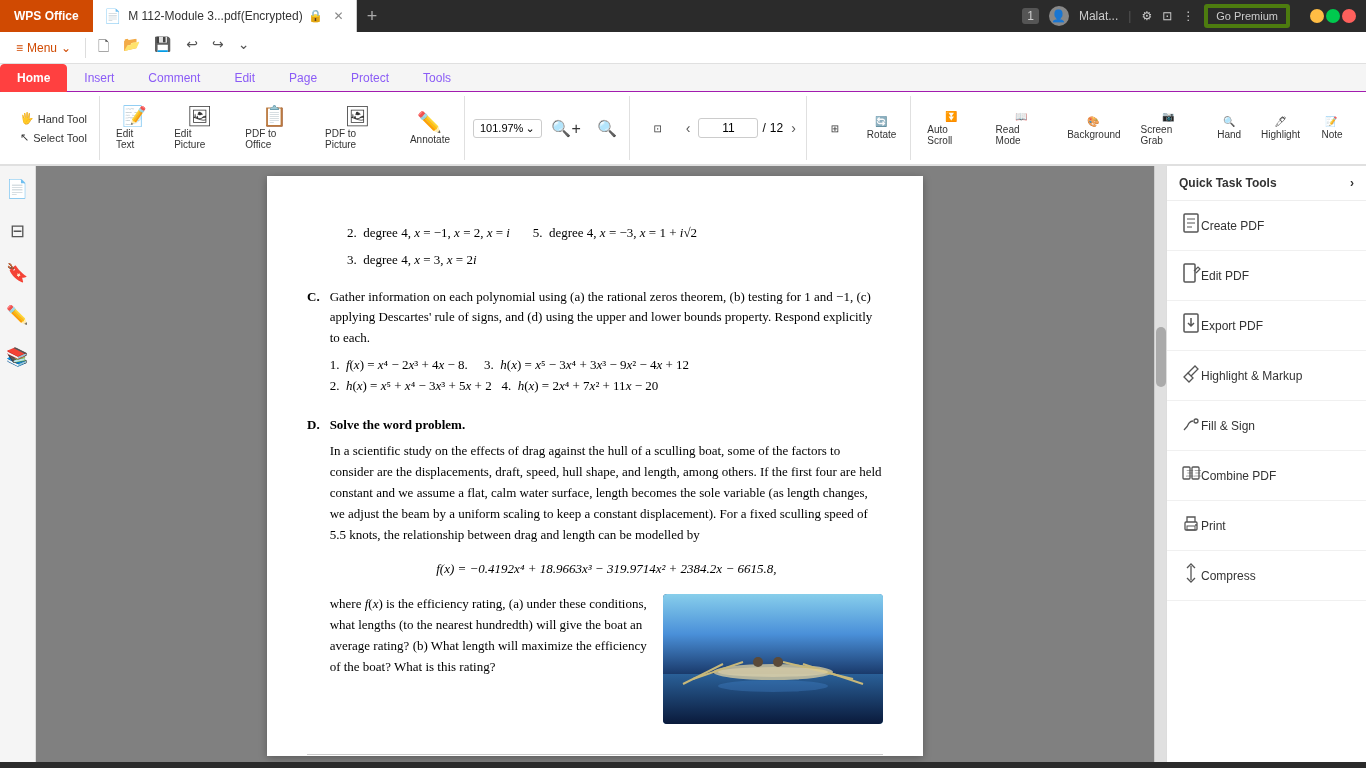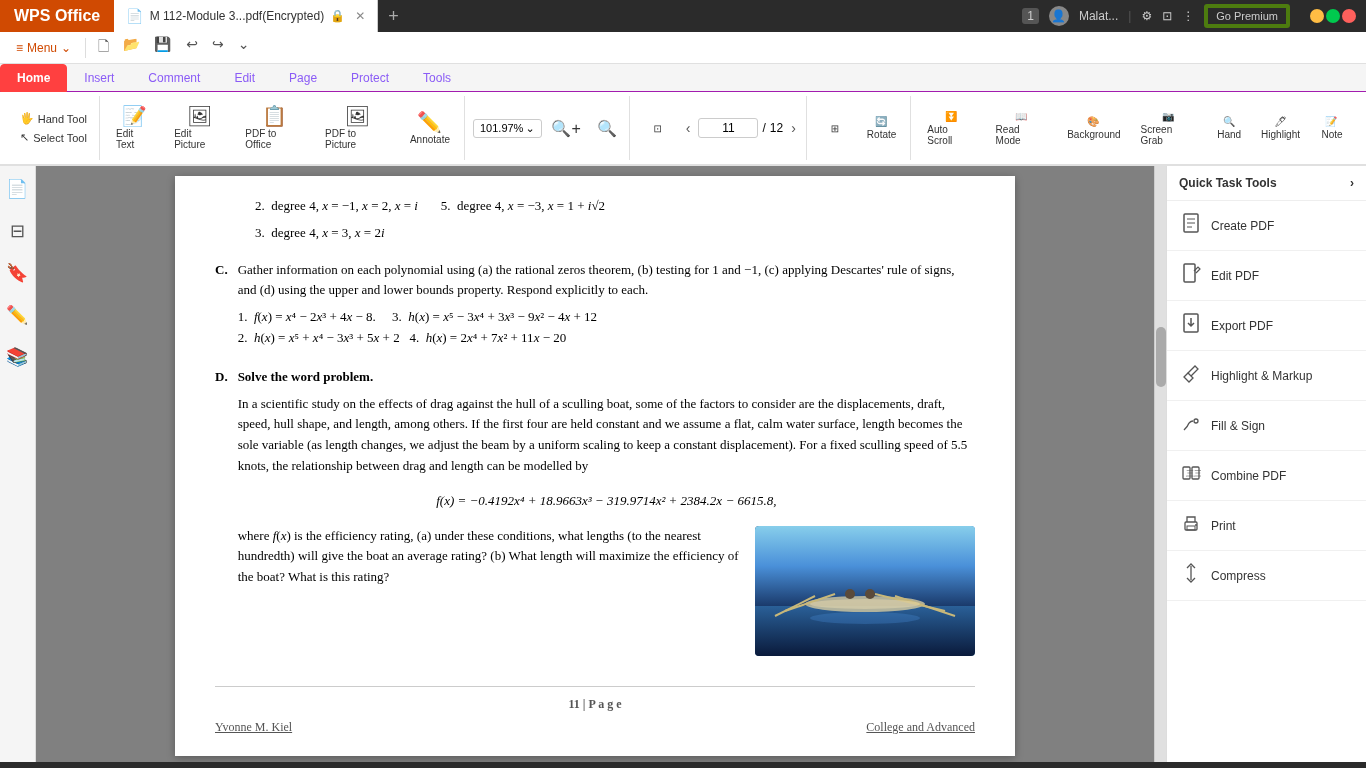--- a/index.html
+++ b/index.html
@@ -1,20 +1,20 @@
 <!DOCTYPE html>
 <html><head>
   <meta charset="utf-8">
   <style>
     * { box-sizing: border-box; margin: 0; padding: 0; }
     body { font-family: 'Segoe UI', Arial, sans-serif; background: #f0f0f0; width: 1366px; height: 768px; overflow: hidden; font-size: 12px; }
 
     
     .titlebar { display: flex; align-items: center; background: #2b2b2b; height: 32px; color: #fff; }
-    .titlebar-wps { background: #d04a02; color: #fff; padding: 0 14px; height: 100%; display: flex; align-items: center; font-weight: bold; font-size: 16px; }
+    .titlebar-wps { background: #d04a02; color: #fff; padding: 0 14px; height: 100%; display: flex; align-items: center; font-weight: bold; font-size: 12px; }
     .titlebar-tab { display: flex; align-items: center; background: #fff; color: #333; padding: 0 12px; height: 100%; font-size: 12px; gap: 6px; border-right: 1px solid #ccc; }
     .titlebar-tab .tab-icon { color: #d04a02; font-size: 14px; }
     .titlebar-add { color: #aaa; padding: 0 10px; font-size: 18px; cursor: pointer; }
     .titlebar-right { margin-left: auto; display: flex; align-items: center; gap: 10px; padding-right: 10px; }
     .titlebar-right span { color: #ccc; font-size: 12px; }
     .go-premium { background: transparent; border: 4px solid #4d7c0f; color: #ccc; padding: 2px 8px; border-radius: 3px; font-size: 11px; cursor: pointer; }
     .win-btns { display: flex; gap: 2px; margin-left: 10px; }
     .win-btn { width: 14px; height: 14px; border-radius: 50%; display: inline-block; }
     .win-min { background: #ffbd44; }
     .win-max { background: #00ca4e; }
@@ -48,26 +48,26 @@
     
     .main-layout { display: flex; height: calc(768px - 32px - 32px - 72px - 36px); }
 
     
     .left-sidebar { width: 36px; background: #f5f5f5; border-right: 1px solid #ddd; display: flex; flex-direction: column; align-items: center; padding-top: 8px; gap: 12px; }
     .sidebar-icon { font-size: 18px; color: #555; cursor: pointer; padding: 4px; border-radius: 3px; }
 
     
     .pdf-area { flex: 1; background: #808080; overflow: hidden; position: relative; display: flex; flex-direction: column; align-items: center; }
     .pdf-scroll { flex: 1; overflow-y: auto; width: 100%; display: flex; justify-content: center; padding: 10px 0; }
-    .pdf-page { background: #fff; width: 840px; min-height: 580px; box-shadow: 0 2px 8px rgba(0,0,0,0.3); padding: 20px 40px; position: relative; font-size: 13px; line-height: 1.6; }
+    .pdf-page { background: #fff; width: 656px; min-height: 580px; box-shadow: 0 2px 8px rgba(0,0,0,0.3); padding: 47px 40px; position: relative; font-size: 13px; line-height: 1.6; }
 
     
     .right-panel { width: 200px; background: #fff; border-left: 1px solid #ddd; display: flex; flex-direction: column; }
     .right-panel-header { display: flex; align-items: center; justify-content: space-between; padding: 10px 12px; border-bottom: 1px solid #eee; font-size: 12px; font-weight: bold; color: #333; gap: 28px; }
-    .panel-item { display: flex; align-items: center; gap: 10px; padding: 12px 14px; cursor: pointer; border-bottom: 1px solid #f0f0f0; color: #333; font-size: 12px; }
+    .panel-item { display: flex; align-items: center; gap: 0; padding: 12px 14px; cursor: pointer; border-bottom: 1px solid #f0f0f0; color: #333; font-size: 12px; }
     .panel-item .p-icon { font-size: 18px; color: #555; }
 
     
     .statusbar { display: flex; align-items: center; background: #2b2b2b; height: 36px; color: #fff; font-size: 12px; padding: 0 8px; gap: 8px; }
 
     
     .math-content { font-family: 'Times New Roman', Times, serif; }
     .section-label { font-weight: bold; }
     .indent2 { margin-left: 40px; }
     .footer-name { text-align: center; color: #555; }

